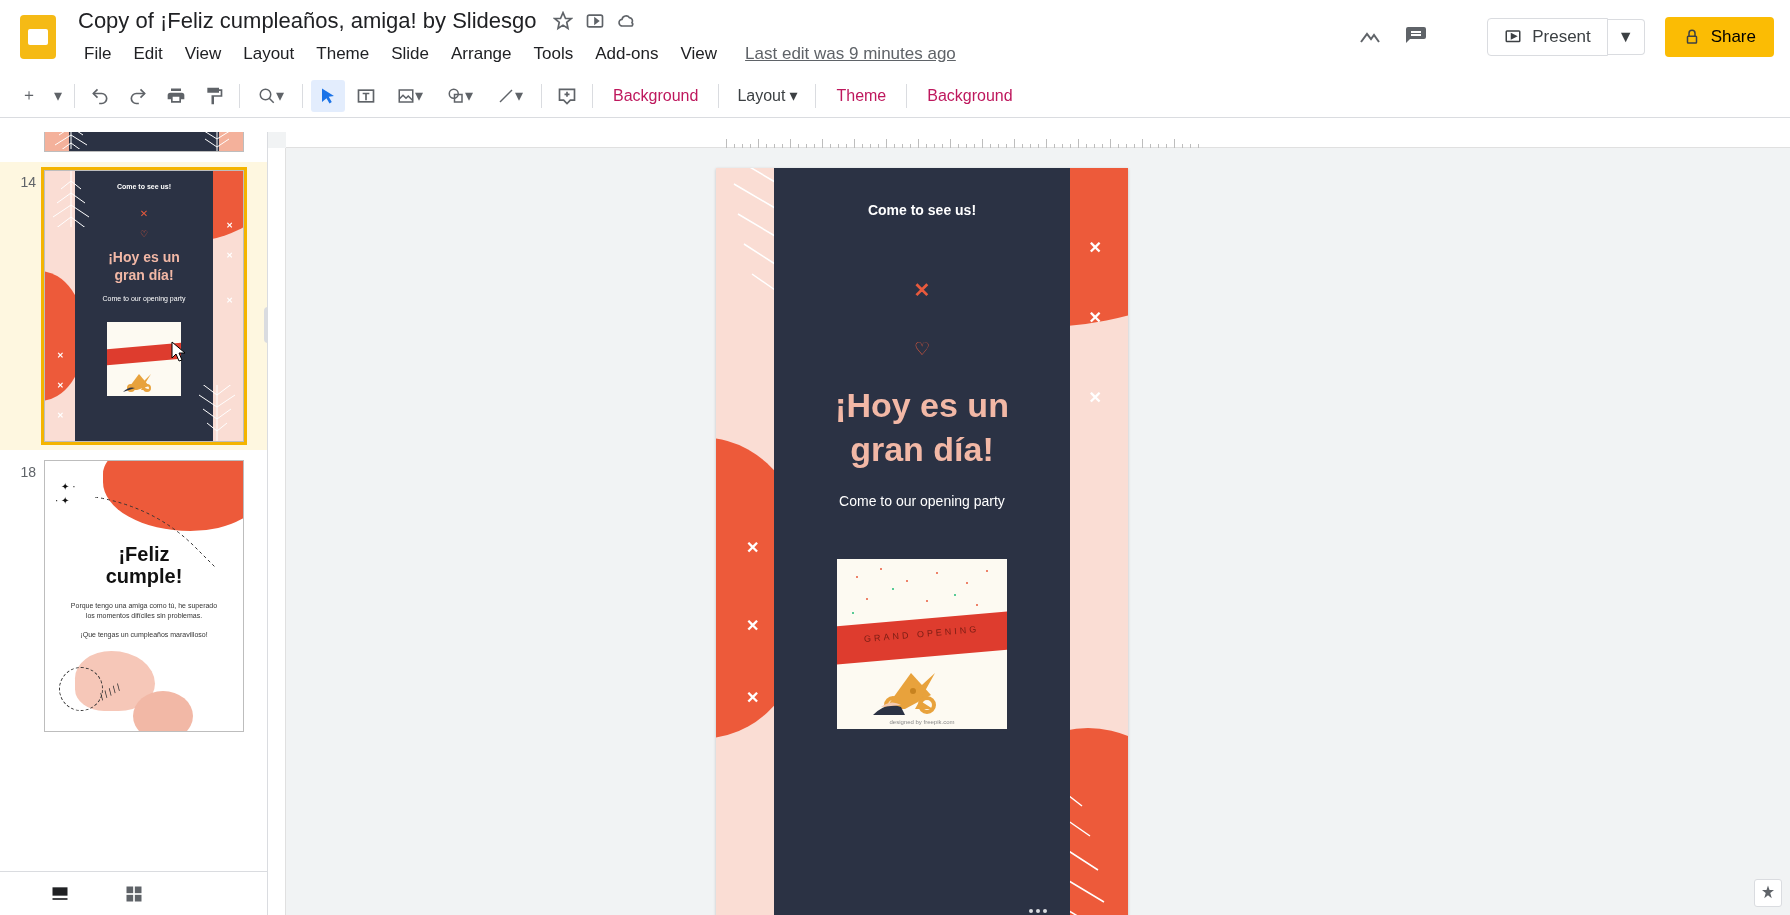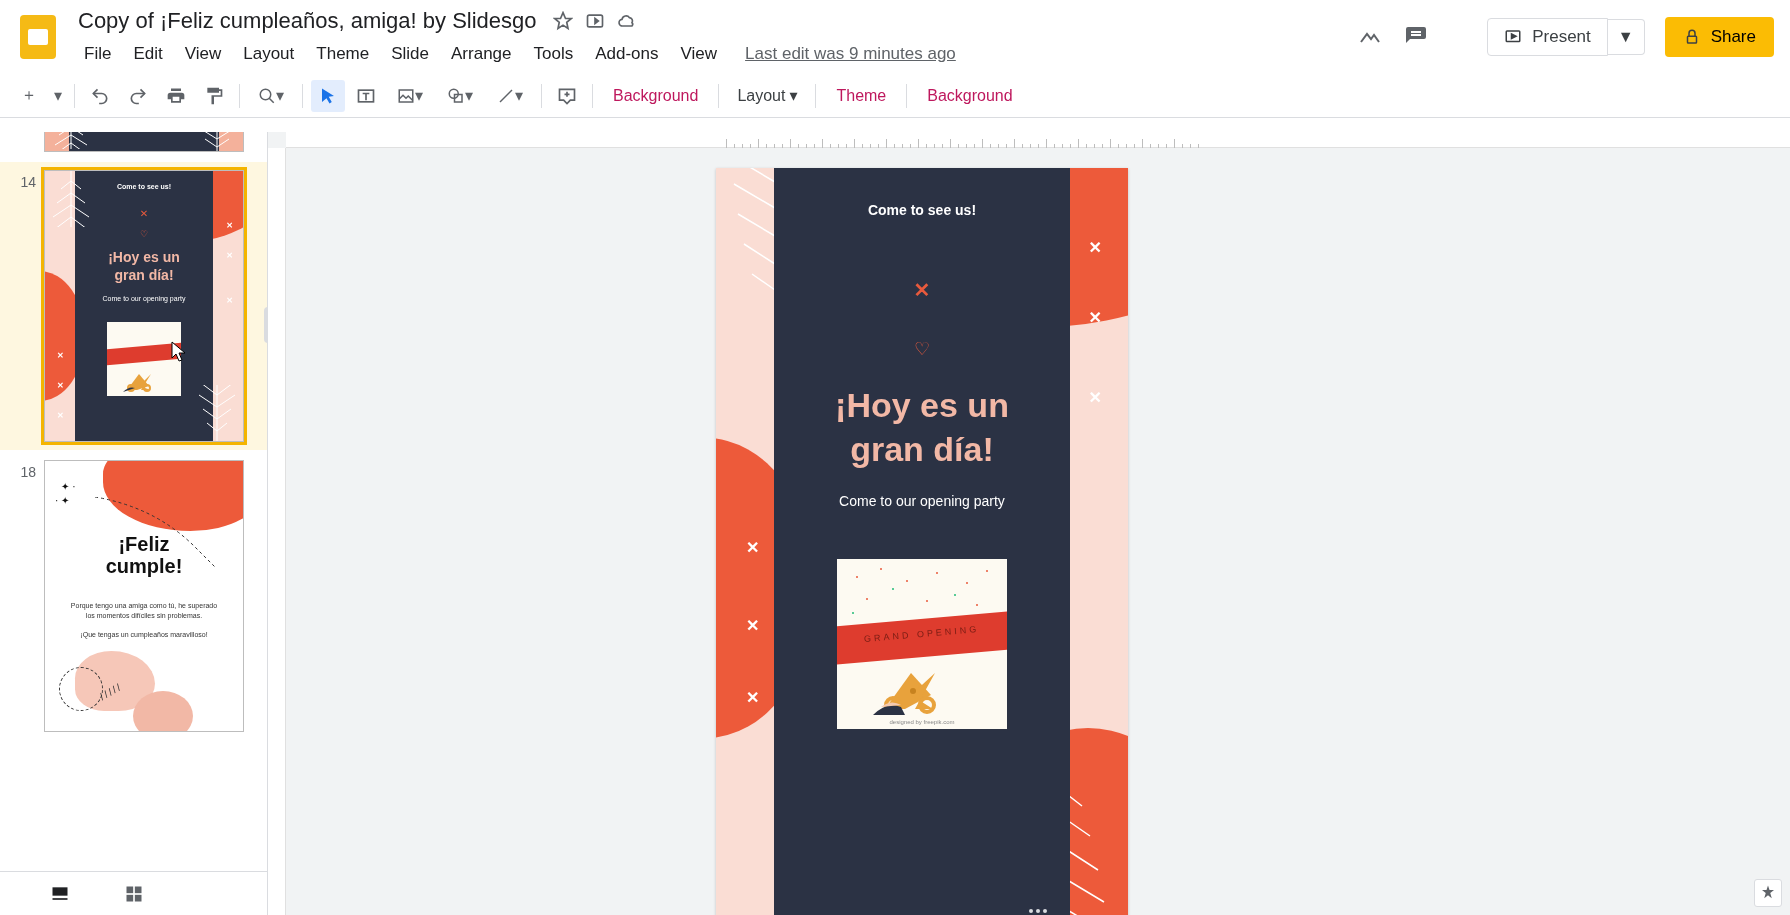--- a/index.html
+++ b/index.html
@@ -95,21 +95,21 @@
 .t14-rib { position: absolute; left: -4px; right: -4px; top: 24px; height: 16px; background: #de3c2e; transform: rotate(-5deg); }
 .t14-blob1 { position:absolute; top:-18px; left:40px; width:180px; height:90px; background:#ed5a3a; border-radius:50%; }
 .t14-blob2 { position:absolute; top:100px; left:-50px; width:90px; height:130px; background:#ed5a3a; border-radius:50%; }
 .t14-dx { position:absolute; color:#fff; font-size:8px; font-weight:bold; }
 
 .t15 { height: 272px; background: #fff; }
 .t15-blob1 { position:absolute; top:-20px; right:-20px; width:160px; height:90px; background:#ed5a3a; border-radius:40% 50% 50% 60%; }
 .t15-blob2 { position:absolute; bottom:20px; left:30px; width:80px; height:60px; background:#f6c7b8; border-radius:50% 60% 50% 40%; }
 .t15-blob3 { position:absolute; bottom:-10px; right:50px; width:60px; height:50px; background:#f2b8a6; border-radius:50%; }
 .t15-dotcircle { position:absolute; bottom:20px; left:14px; width:44px; height:44px; border:1px dashed #333; border-radius:50%; }
-.t15-title { position:absolute; top:72px; width:100%; text-align:center; font-family: Georgia, serif; font-size: 20px; font-weight: bold; color: #111; line-height:1.1; }
+.t15-title { position:absolute; top:82px; width:100%; text-align:center; font-family: Georgia, serif; font-size: 20px; font-weight: bold; color: #111; line-height:1.1; }
 .t15-body { position:absolute; top:140px; left:24px; right:24px; text-align:center; font-size: 7px; color: #333; line-height:1.4; }
 
 .cursor-arrow { position: absolute; width: 16px; height: 22px; pointer-events: none; }
 
 .explore-btn { position: absolute; right: 8px; bottom: 8px; width: 28px; height: 28px; background: #fff; border: 1px solid #dadce0; border-radius: 3px; display:flex; align-items:center; justify-content:center; color:#5f6368; cursor:pointer; }
 
 .resizer-dots { position: absolute; bottom: 2px; left: 50%; transform: translateX(-50%); display: flex; gap: 3px; }
 .resizer-dots span { width: 4px; height: 4px; background: #dadce0; border-radius: 50%; }
 </style>
 </head>

